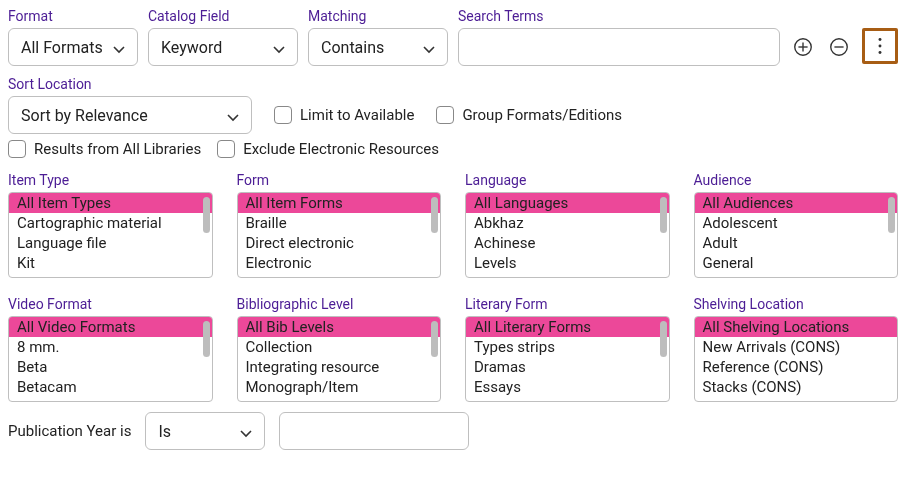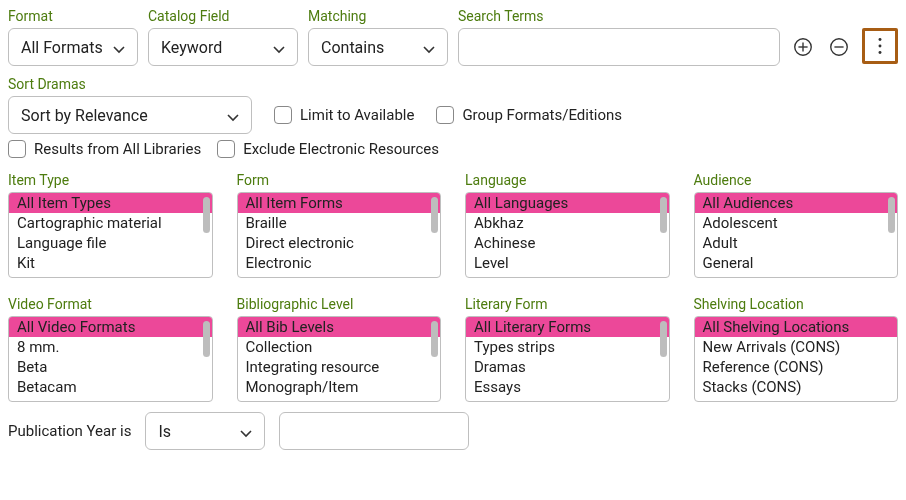--- a/index.html
+++ b/index.html
@@ -5,21 +5,21 @@
   * { box-sizing: border-box; margin: 0; padding: 0; }
   body {
     font-family: -apple-system, BlinkMacSystemFont, "Segoe UI", Roboto, Arial, sans-serif;
     font-size: 14px;
     color: #222;
     padding: 8px;
     background: #fff;
   }
   .row { display: flex; align-items: flex-end; gap: 10px; margin-bottom: 10px; }
   .field { display: flex; flex-direction: column; gap: 4px; }
-  .field-label { font-size: 14px; color: #4d7c0f; }
+  .field-label { font-size: 14px; color: #4c1d95; }
   .select, .input-text {
     border: 1px solid #bfbfbf;
     border-radius: 6px;
     background: #fff;
     height: 38px;
     padding: 18px 12px;
     font-size: 16px;
     display: flex;
     align-items: center;
     justify-content: space-between;
@@ -145,21 +145,21 @@
       <svg viewBox="0 0 24 24">
           <circle cx="12" cy="5" r="1.6" fill="#333" stroke="none"></circle>
           <circle cx="12" cy="12" r="1.6" fill="#333" stroke="none"></circle>
           <circle cx="12" cy="19" r="1.6" fill="#333" stroke="none"></circle>
         </svg>
     </div>
   </div>
 </div>
 
 <div class="field" style="width:fit-content">
-  <span class="field-label">Sort Dramas</span>
+  <span class="field-label">Sort Location</span>
 </div>
 <div class="sort-row">
   <div class="select" style="width:244px">
     <span class="value">Sort by Relevance</span>
     <span class="chev"><svg viewBox="0 0 12 12">
           <path d="M1 3 L6 8 L11 3" fill="none" stroke="#333" stroke-width="1.6"></path>
         </svg></span>
   </div>
   <label class="cb">
     <span class="cb-box"></span>
@@ -207,21 +207,21 @@
         <div class="listbox-scroll"></div>
       </div>
     </div>
     <div class="facet">
       <span class="field-label">Language</span>
       <div class="listbox">
         <div class="listbox-inner">
           <div class="listbox-item selected">All Languages</div>
           <div class="listbox-item">Abkhaz</div>
           <div class="listbox-item">Achinese</div>
-          <div class="listbox-item">Level</div>
+          <div class="listbox-item">Levels</div>
         </div>
         <div class="listbox-scroll"></div>
       </div>
     </div>
     <div class="facet">
       <span class="field-label">Audience</span>
       <div class="listbox">
         <div class="listbox-inner">
           <div class="listbox-item selected">All Audiences</div>
           <div class="listbox-item">Adolescent</div>

